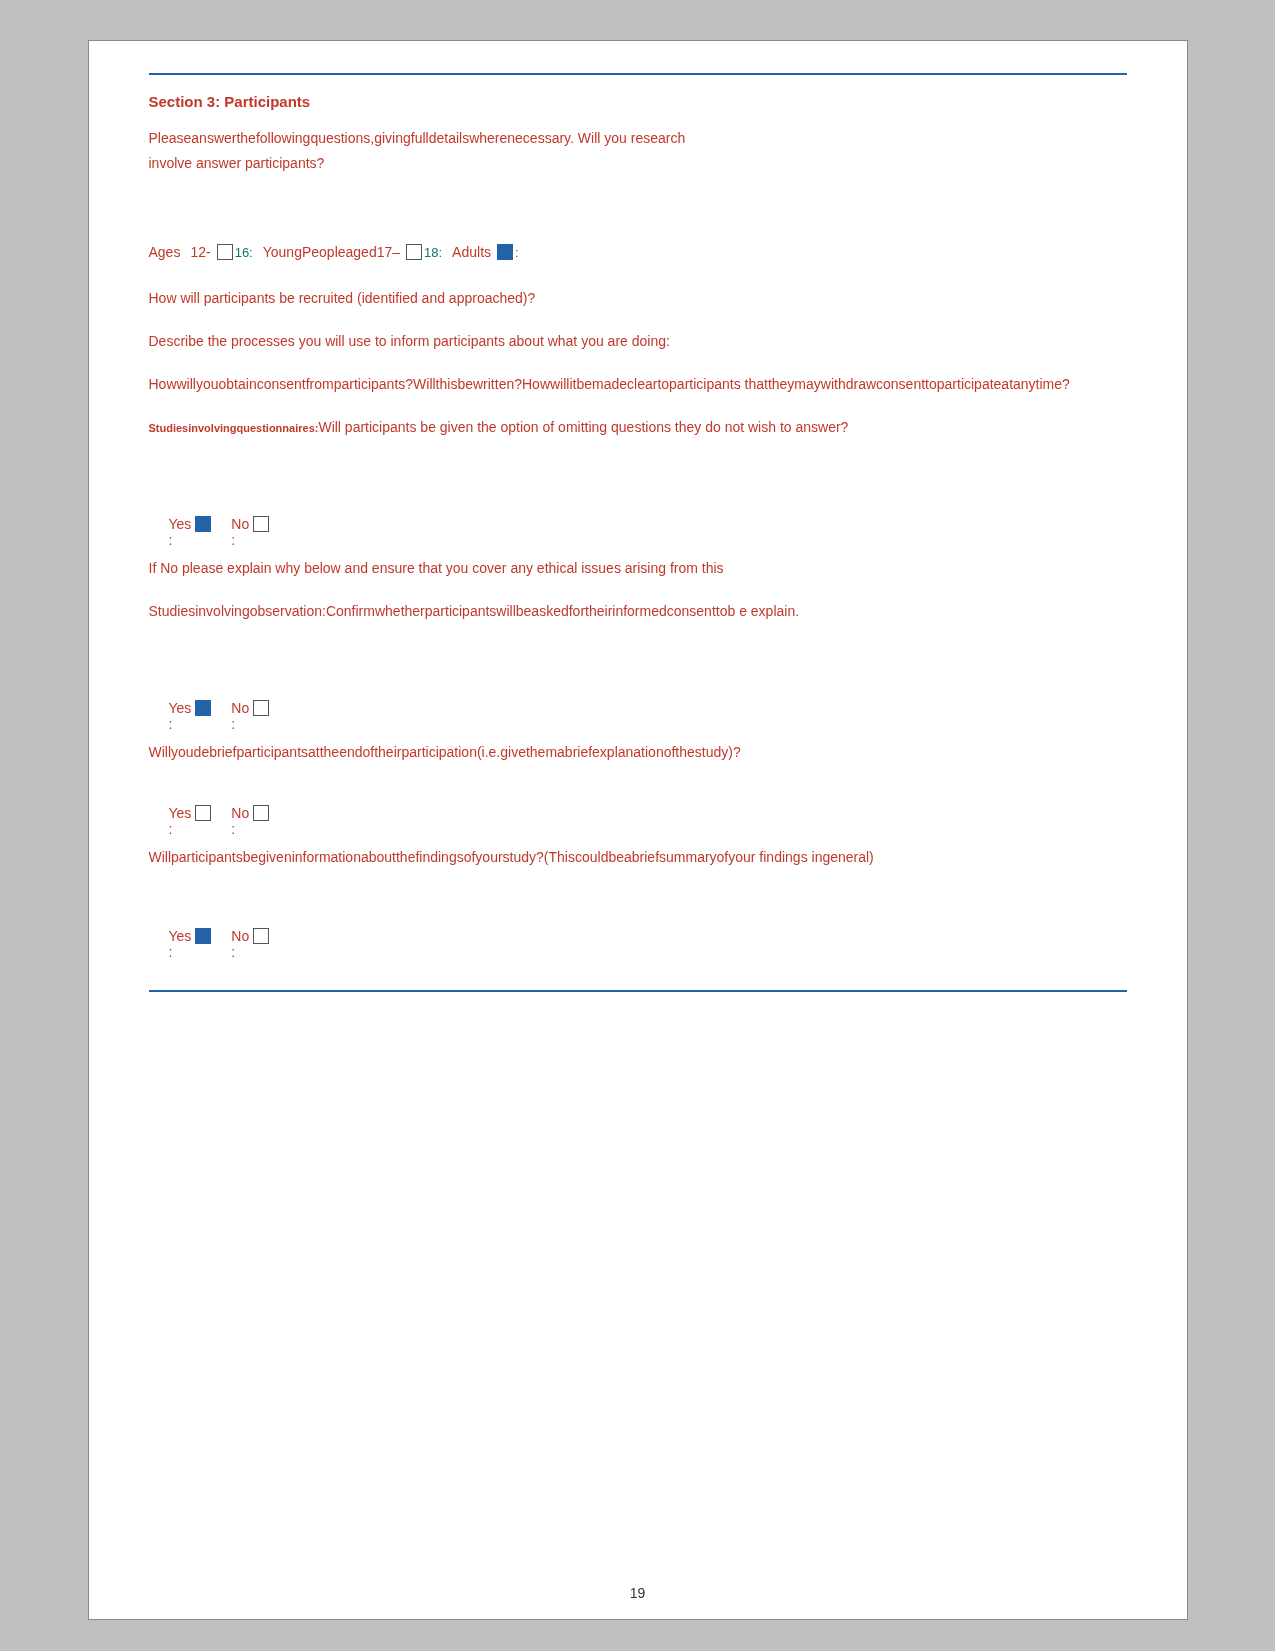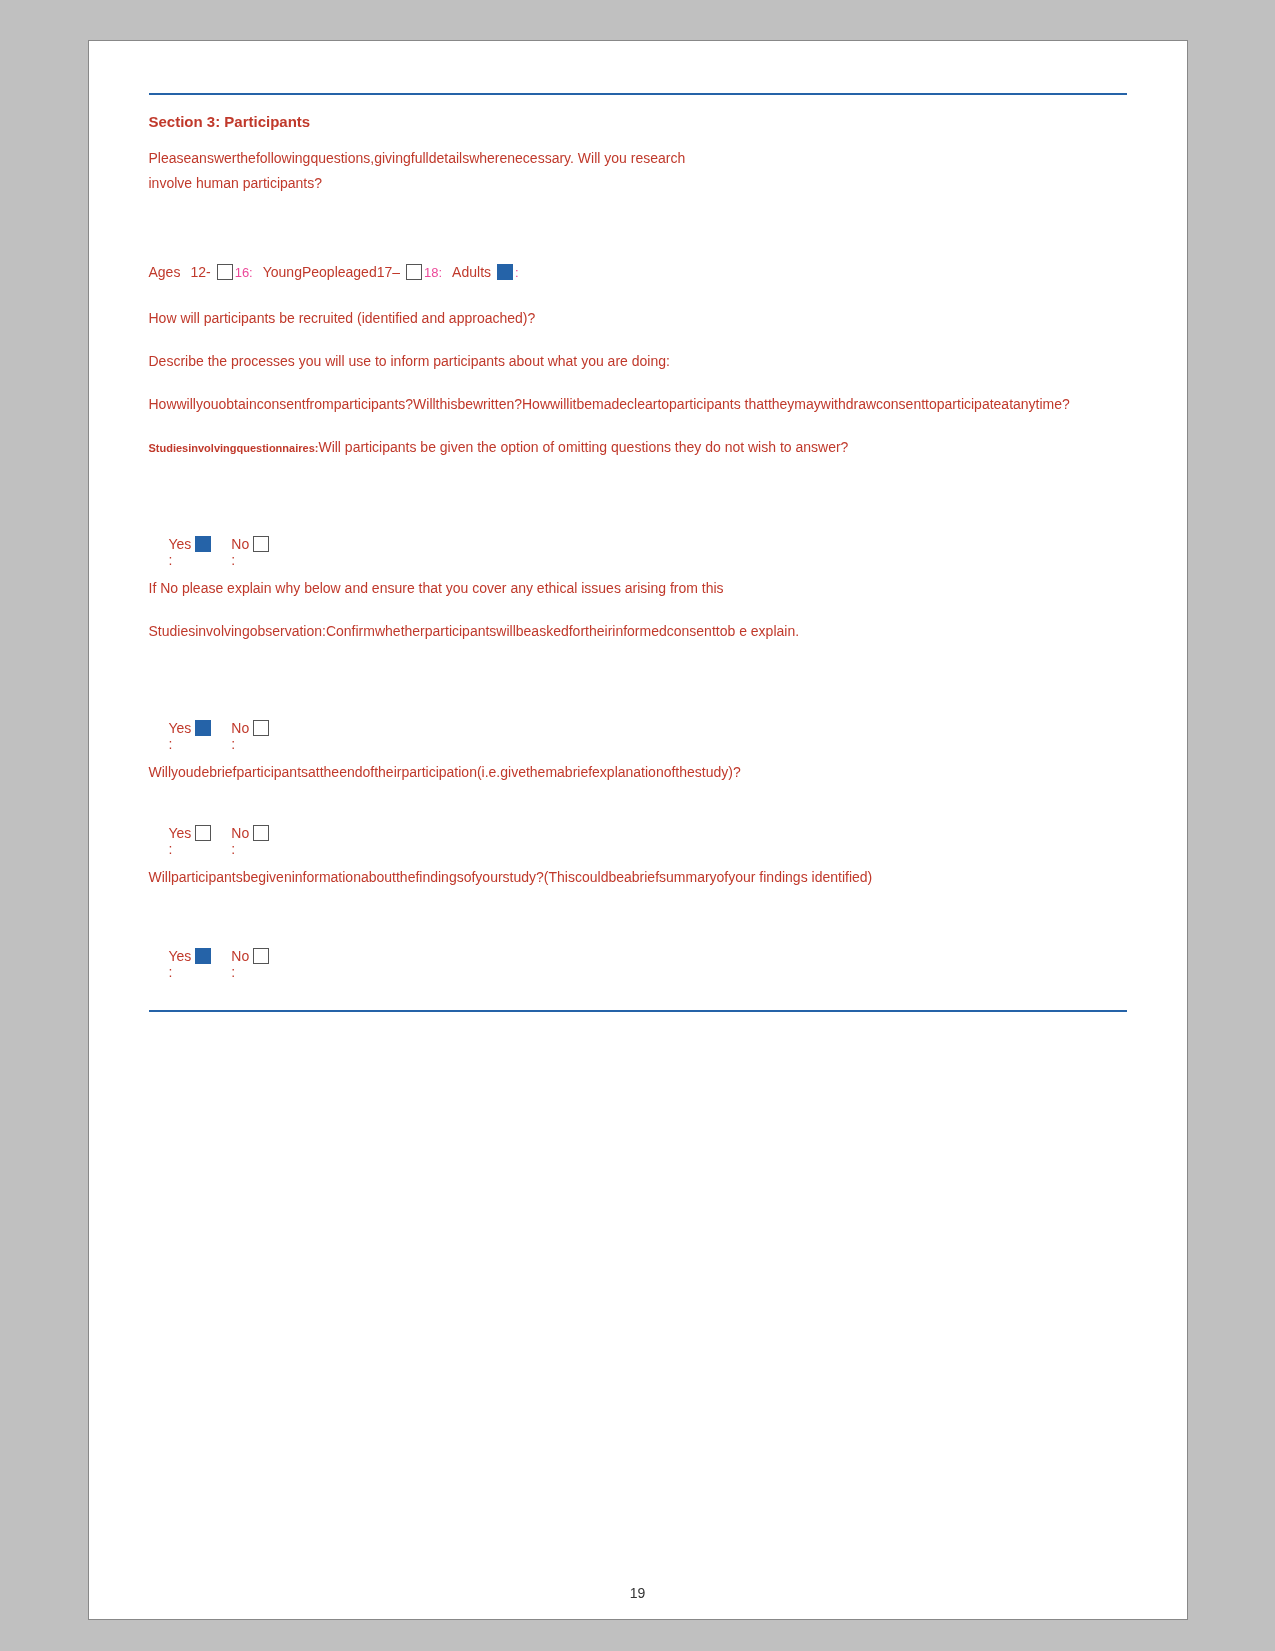--- a/index.html
+++ b/index.html
@@ -10,21 +10,21 @@
       align-items: flex-start;
       min-height: 1651px;
       font-family: Arial, sans-serif;
     }
     .page {
       background: #fff;
       width: 1100px;
       min-height: 1580px;
       margin: 40px auto;
       border: 1.5px solid #888;
-      padding: 52px 60px 40px 60px;
+      padding: 32px 60px 40px 60px;
       position: relative;
     }
     .section-title {
       color: #c0392b;
       font-weight: bold;
       font-size: 15px;
       margin-bottom: 18px;
     }
     .red-bold {
       color: #c0392b;
@@ -74,21 +74,21 @@
       flex-direction: row;
       align-items: flex-start;
     }
     .age-top {
       display: flex;
       align-items: center;
       gap: 4px;
     }
     .age-bottom {
       font-size: 13px;
-      color: #ec4899;
+      color: #0f766e;
       margin-top: 1px;
     }
     .yes-no-row {
       display: flex;
       align-items: flex-start;
       gap: 18px;
       margin-top: 20px;
       margin-bottom: 10px;
       margin-left: 20px;
     }
@@ -129,21 +129,21 @@
   </style>
 </head>
 <body>
 
 <div class="page">
   <div class="top-border"></div>
 
   <div class="section-title">Section 3: Participants</div>
 
   <div class="paragraph">Pleaseanswerthefollowingquestions,givingfulldetailswherenecessary.   Will   you   research</div>
-  <div class="paragraph">involve human participants?</div>
+  <div class="paragraph">involve answer participants?</div>
 
   <div class="spacer"></div>
   <div class="spacer"></div>
 
   <div class="ages-row">
     <span class="checkbox-label">Ages</span>
     <div class="age-group">
       <div class="age-top">
         <span class="checkbox-label">12-</span>
         <span class="checkbox-box-empty"></span>
@@ -237,21 +237,21 @@
     </div>
     <div class="yes-no-item">
       <div class="yes-no-top">
         <span class="yes-no-label">No</span>
         <span class="checkbox-box-empty"></span>
       </div>
       <span class="colon">:</span>
     </div>
   </div>
 
-  <div class="paragraph">Willparticipantsbegiveninformationaboutthefindingsofyourstudy?(Thiscouldbeabriefsummaryofyour findings identified)</div>
+  <div class="paragraph">Willparticipantsbegiveninformationaboutthefindingsofyourstudy?(Thiscouldbeabriefsummaryofyour findings ingeneral)</div>
   <div class="spacer"></div>
   <div class="spacer"></div>
 
   <div class="yes-no-row">
     <div class="yes-no-item">
       <div class="yes-no-top">
         <span class="yes-no-label">Yes</span>
         <span class="checkbox-box"></span>
       </div>
       <span class="colon">:</span>

